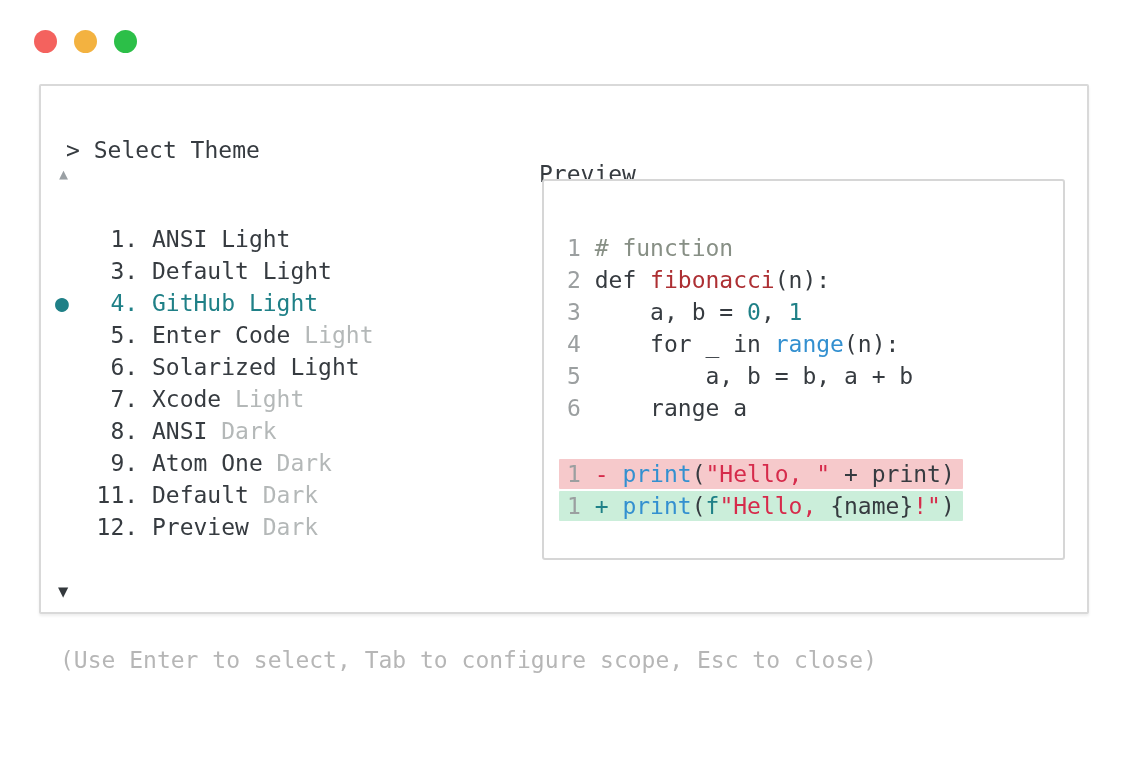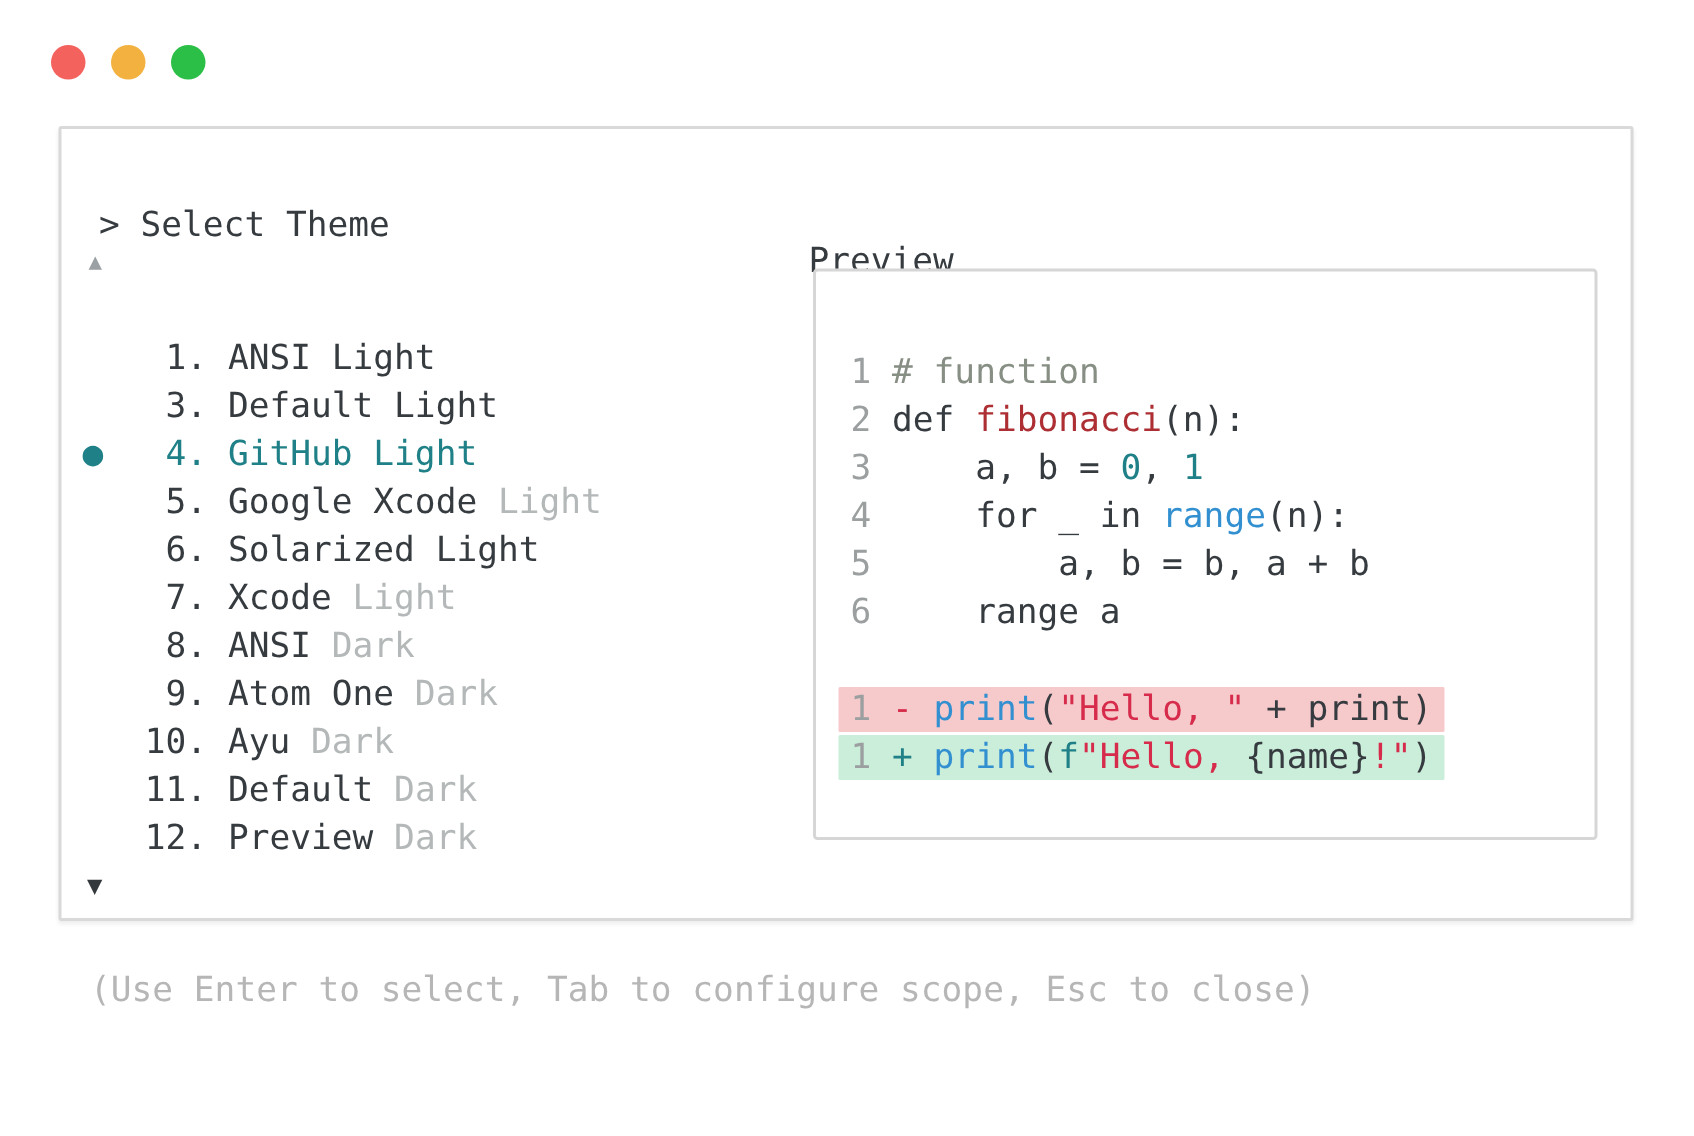--- a/index.html
+++ b/index.html
@@ -53,26 +53,25 @@
 
     <div class="prompt">&gt; Select Theme</div>
     <div class="preview-title">Preview</div>
 
     <div class="scroll-up">▲</div>
 
     <div class="theme-list" id="theme-list">
         <div class="trow"><span class="marker"> </span><span>   1. </span><span>ANSI Light</span></div>
         <div class="trow"><span class="marker"> </span><span>   3. </span><span>Default Light</span></div>
         <div class="trow selected"><span class="marker">●</span><span>   4. </span><span>GitHub Light</span></div>
-        <div class="trow"><span class="marker"> </span><span>   5. </span><span>Google Xcode</span><span class="tdim"> Light</span></div>
+        <div class="trow"><span class="marker"> </span><span>   5. </span><span>Enter Code</span><span class="tdim"> Light</span></div>
         <div class="trow"><span class="marker"> </span><span>   6. </span><span>Solarized Light</span></div>
         <div class="trow"><span class="marker"> </span><span>   7. </span><span>Xcode</span><span class="tdim"> Light</span></div>
         <div class="trow"><span class="marker"> </span><span>   8. </span><span>ANSI</span><span class="tdim"> Dark</span></div>
         <div class="trow"><span class="marker"> </span><span>   9. </span><span>Atom One</span><span class="tdim"> Dark</span></div>
-        <div class="trow"><span class="marker"> </span><span>  10. </span><span>Ayu</span><span class="tdim"> Dark</span></div>
         <div class="trow"><span class="marker"> </span><span>  11. </span><span>Default</span><span class="tdim"> Dark</span></div>
         <div class="trow"><span class="marker"> </span><span>  12. </span><span>Preview</span><span class="tdim"> Dark</span></div>
       </div>
 
     <div class="scroll-down">▼</div>
 
     <div class="hint">(Use Enter to select, Tab to configure scope, Esc to close)</div>
 
     <div class="preview-box">
       <div class="codewrap">

